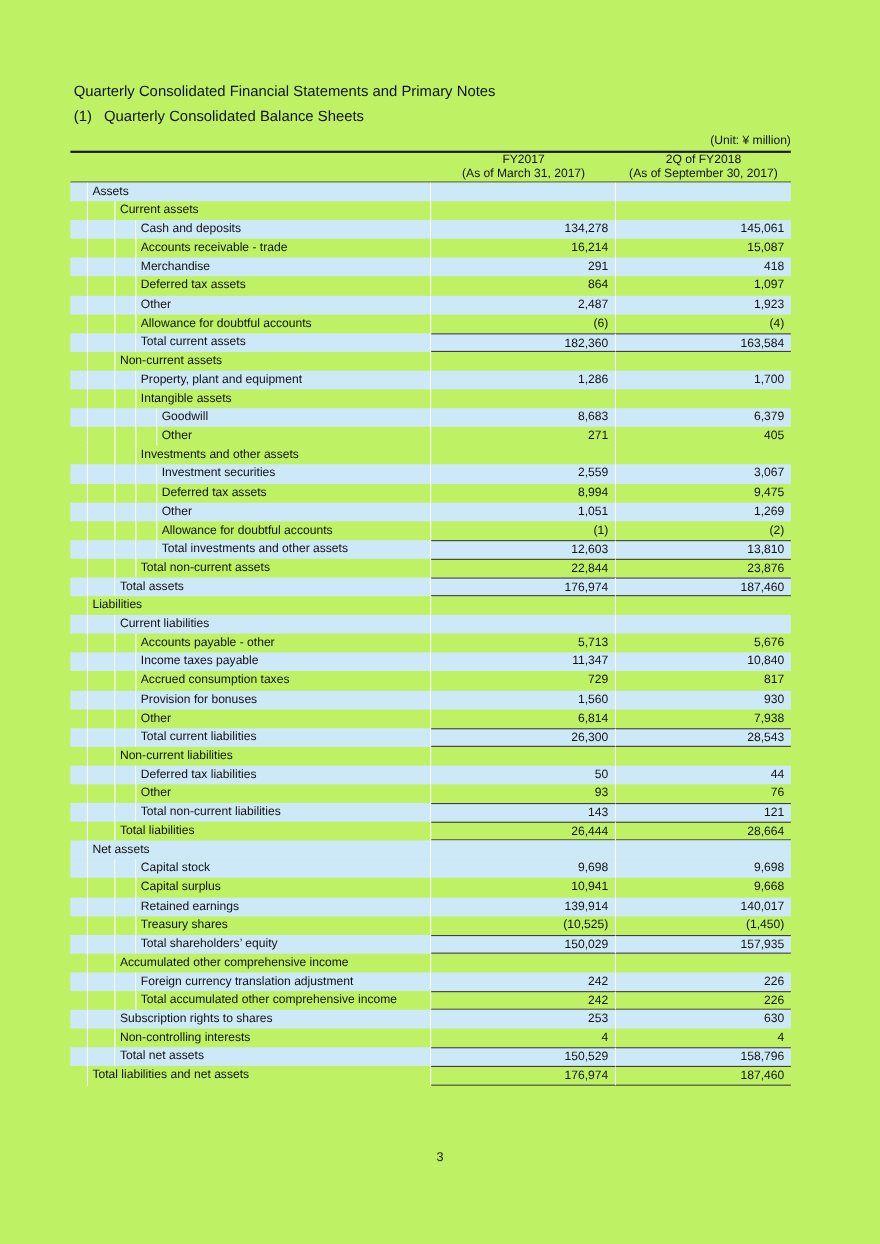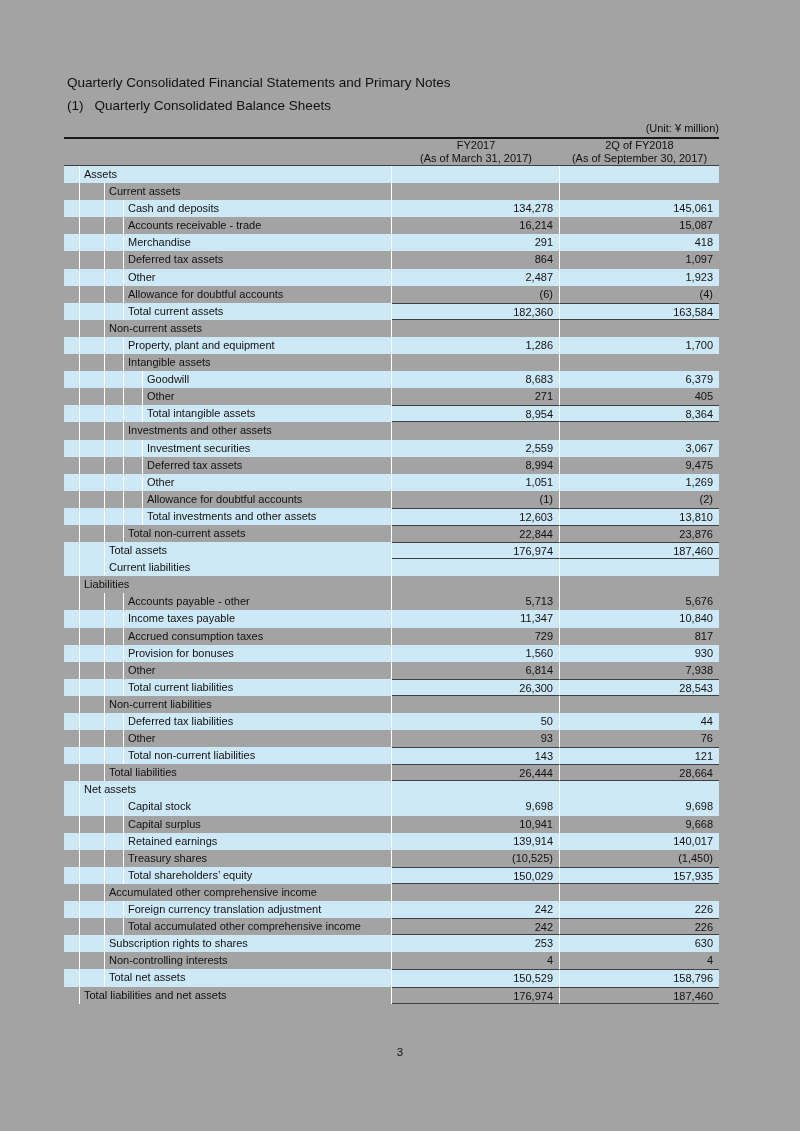--- a/index.html
+++ b/index.html
@@ -1,16 +1,16 @@
 <!DOCTYPE html>
 <html style="--hl: #cde8f6;"><head>
 <meta charset="utf-8">
 <style>
   html,body{margin:0;padding:0;background:#fff;}
-  .page{position:relative;width:800px;height:1131px;background:#a3a3a3;overflow:hidden;
+  .page{position:relative;width:800px;height:1131px;background:#bef264;overflow:hidden;
         font-family:"Liberation Sans","DejaVu Sans",sans-serif;color:#111;}
 
   .doc-title{position:absolute;left:67px;top:75px;font-size:13.5px;white-space:nowrap;}
   .section-title{position:absolute;left:67px;top:98px;font-size:13.5px;white-space:nowrap;}
   .section-title .num{display:inline-block;margin-right:11px;}
 
   .table-area{position:absolute;left:64px;top:122px;width:655px;}
   .unit-note{height:15px;line-height:13px;font-size:11px;text-align:right;}
   .sheet{border-top:2px solid #1a1a1a;}
 
@@ -161,29 +161,20 @@
           </div>
           <div class="row">
             <div class="ind" style="width: 16px;"></div>
             <div class="ind" style="width: 25px;"></div>
             <div class="ind" style="width: 19px;"></div>
             <div class="ind" style="width: 19px;"></div>
             <div class="lab">Other</div>
             <div class="val v1">271</div>
             <div class="val v2">405</div>
           </div>
-          <div class="row shaded bt bb">
-            <div class="ind" style="width: 16px;"></div>
-            <div class="ind" style="width: 25px;"></div>
-            <div class="ind" style="width: 19px;"></div>
-            <div class="ind" style="width: 19px;"></div>
-            <div class="lab">Total intangible assets</div>
-            <div class="val v1">8,954</div>
-            <div class="val v2">8,364</div>
-          </div>
           <div class="row">
             <div class="ind" style="width: 16px;"></div>
             <div class="ind" style="width: 25px;"></div>
             <div class="ind" style="width: 19px;"></div>
             <div class="lab">Investments and other assets</div>
             <div class="val v1"></div>
             <div class="val v2"></div>
           </div>
           <div class="row shaded">
             <div class="ind" style="width: 16px;"></div>
@@ -238,30 +229,30 @@
             <div class="val v1">22,844</div>
             <div class="val v2">23,876</div>
           </div>
           <div class="row shaded bt bb">
             <div class="ind" style="width: 16px;"></div>
             <div class="ind" style="width: 25px;"></div>
             <div class="lab">Total assets</div>
             <div class="val v1">176,974</div>
             <div class="val v2">187,460</div>
           </div>
+          <div class="row">
+            <div class="ind" style="width: 16px;"></div>
+            <div class="lab">Liabilities</div>
+            <div class="val v1"></div>
+            <div class="val v2"></div>
+          </div>
           <div class="row shaded">
             <div class="ind" style="width: 16px;"></div>
             <div class="ind" style="width: 25px;"></div>
             <div class="lab">Current liabilities</div>
-            <div class="val v1"></div>
-            <div class="val v2"></div>
-          </div>
-          <div class="row">
-            <div class="ind" style="width: 16px;"></div>
-            <div class="lab">Liabilities</div>
             <div class="val v1"></div>
             <div class="val v2"></div>
           </div>
           <div class="row">
             <div class="ind" style="width: 16px;"></div>
             <div class="ind" style="width: 25px;"></div>
             <div class="ind" style="width: 19px;"></div>
             <div class="lab">Accounts payable - other</div>
             <div class="val v1">5,713</div>
             <div class="val v2">5,676</div>

